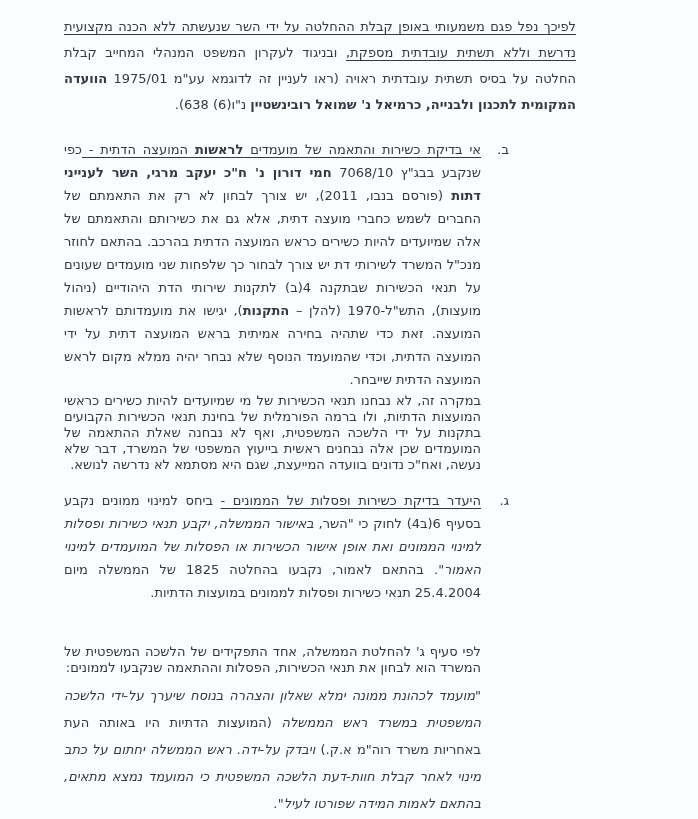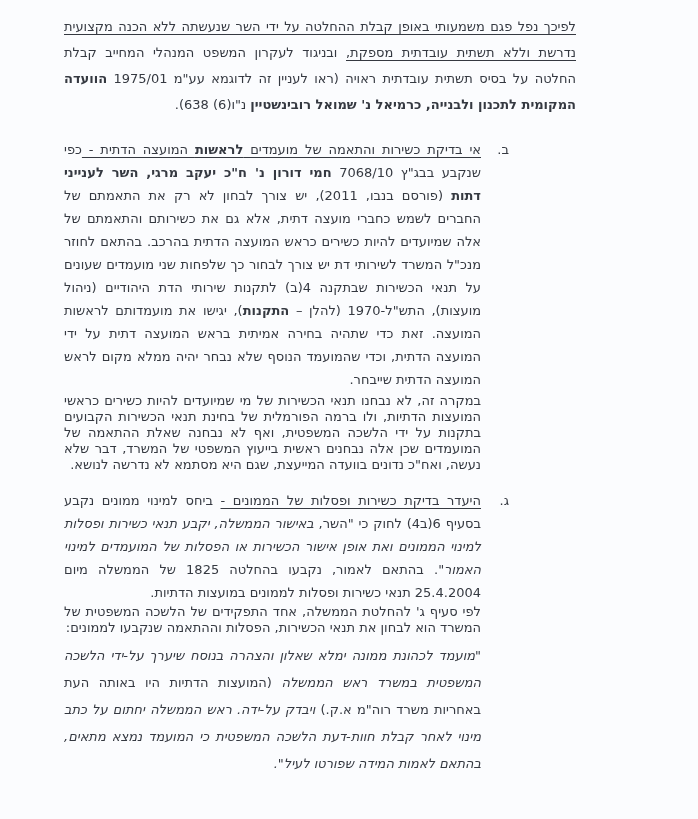--- a/index.html
+++ b/index.html
@@ -16,21 +16,21 @@
     font-size: 13px;
     padding: 14px 122px 0 64px;
     overflow: hidden;
   }
   .block { text-align: justify; }
   .para  { line-height: 16px; }
   .p1    { line-height: 26px; }
   .item  { display: flex; margin-right: 67px; line-height: 23px; }
   .item .label { width: 28px; flex-shrink: 0; }
   .item .body  { flex: 1 1 auto; text-align: justify; min-width: 0; }
-  .indent1 { margin-right: 95px; }
+  .indent1 { margin-right: 95px; margin-top: 40px; }
   .quote { line-height: 27px; }
   .run.u { text-decoration: underline; text-underline-offset: 3px; }
   .run.b { font-weight: bold; }
   .run.i { font-style: italic; }
 </style>
 </head>
 <body>
 
 <div class="page">
   <div>

